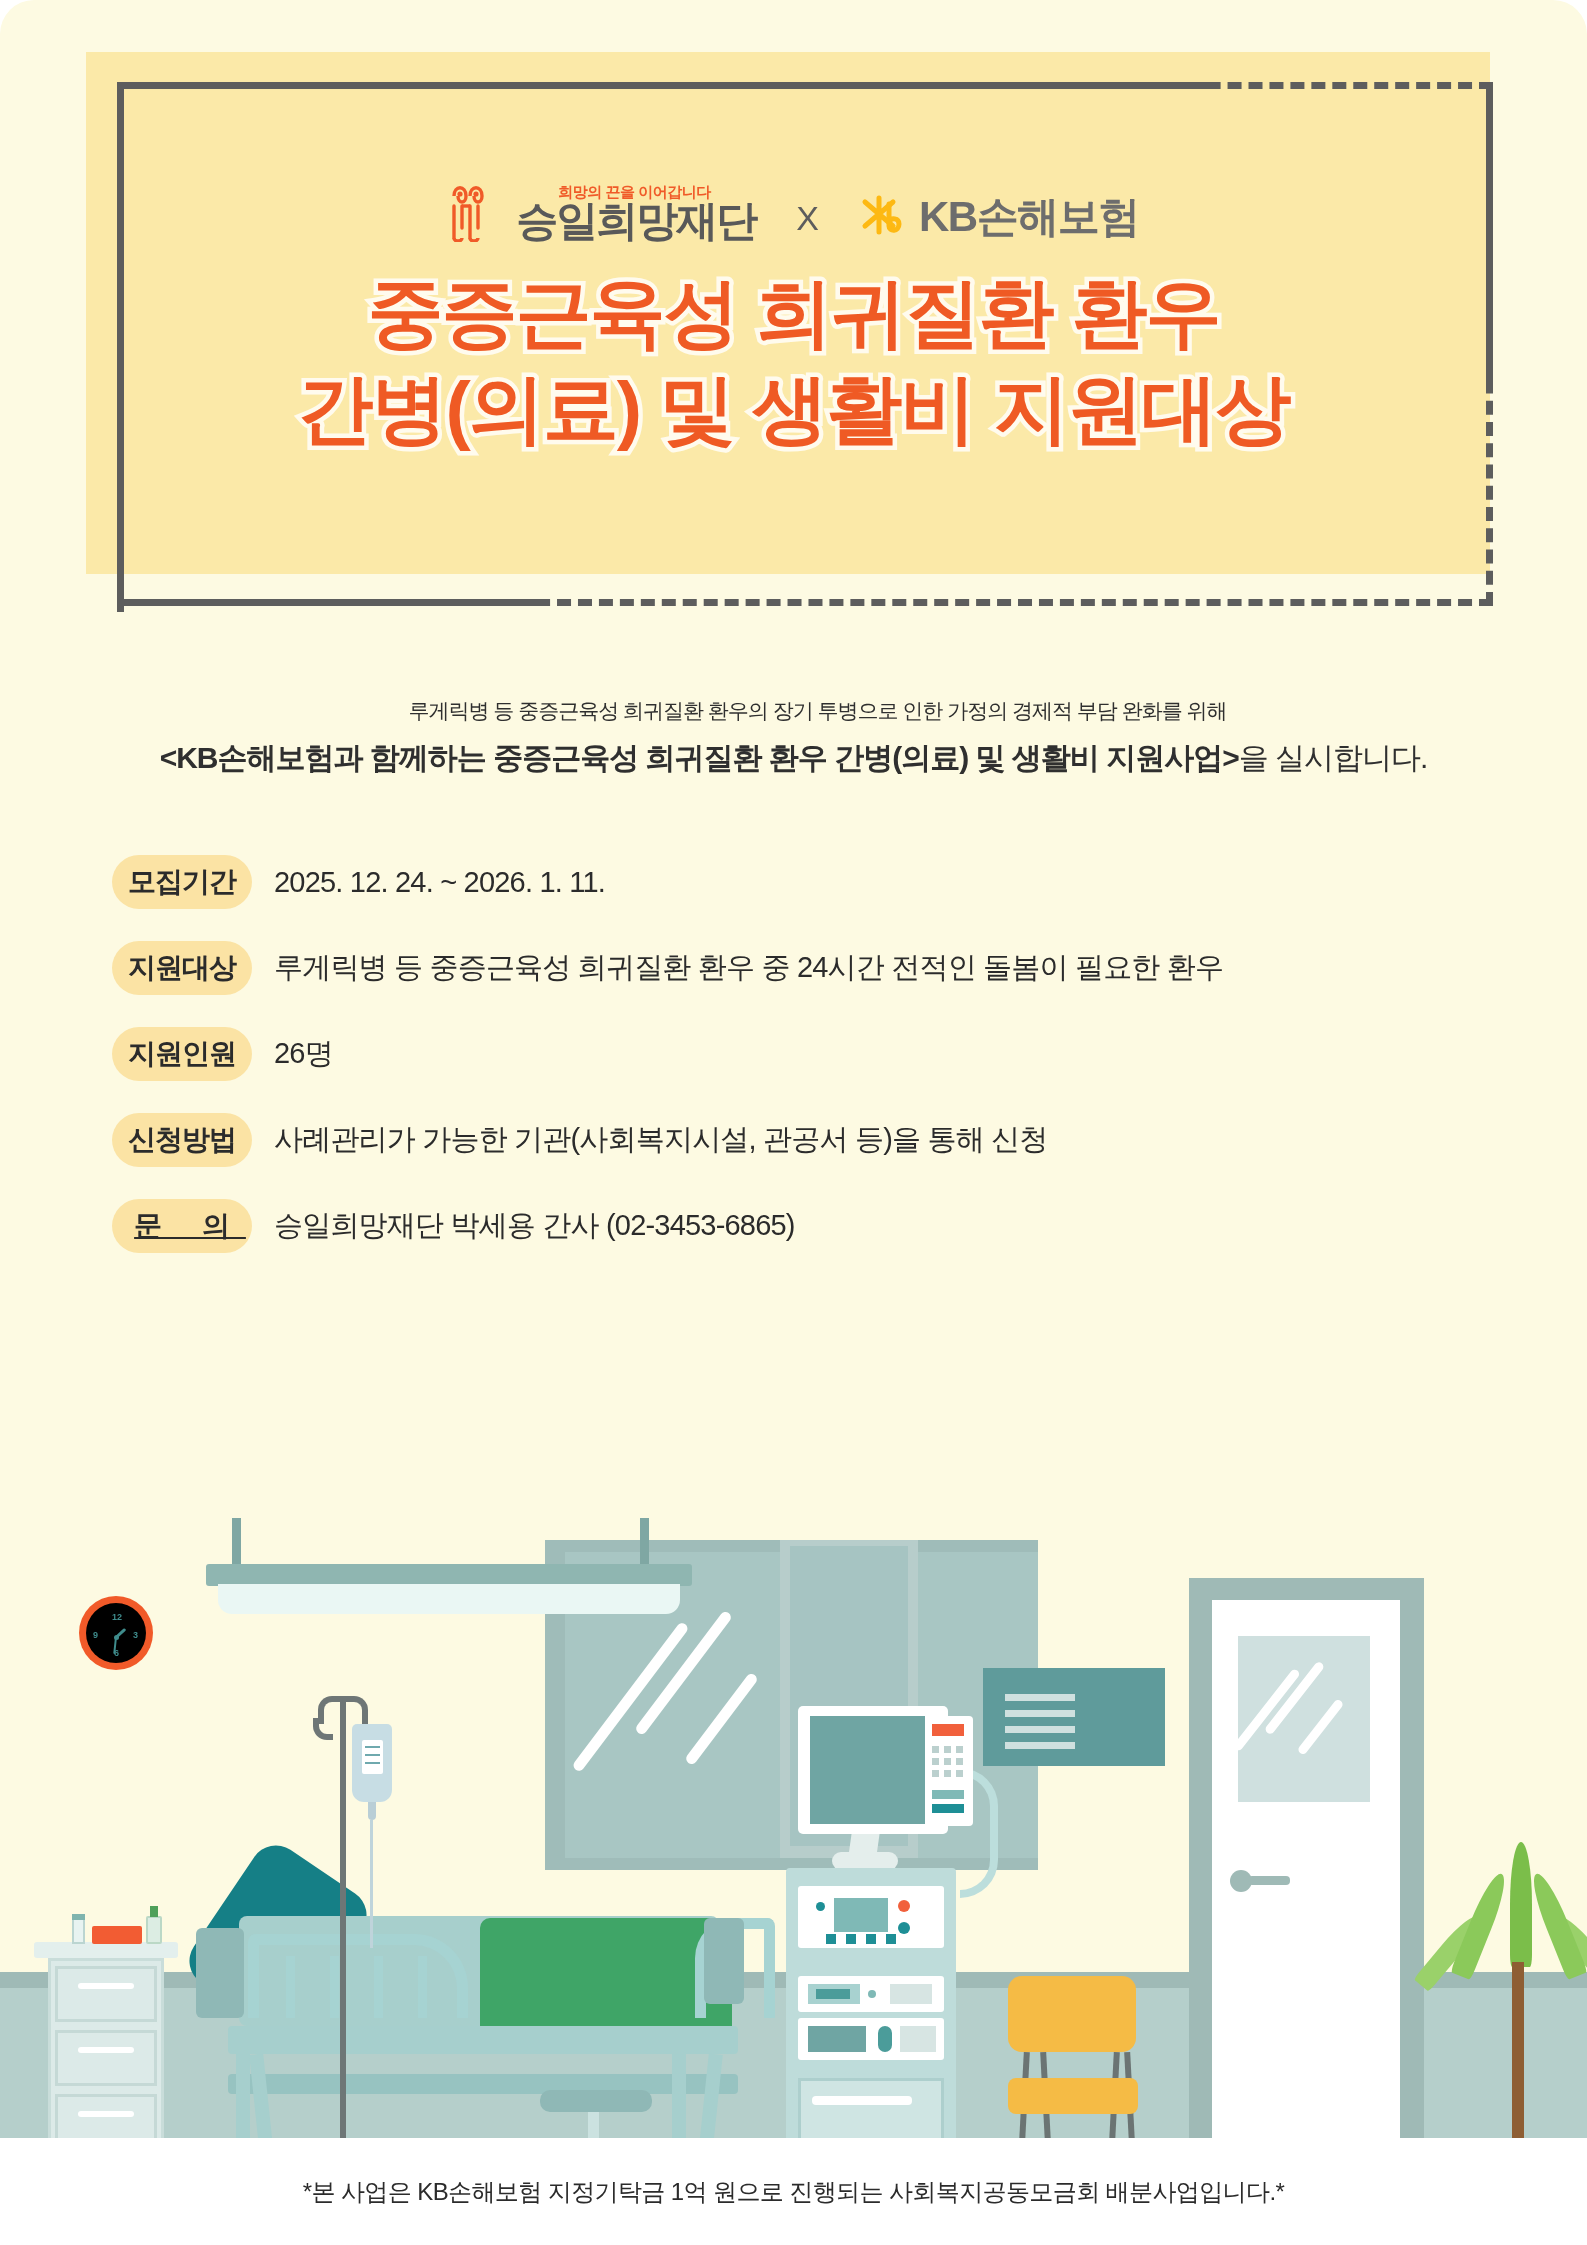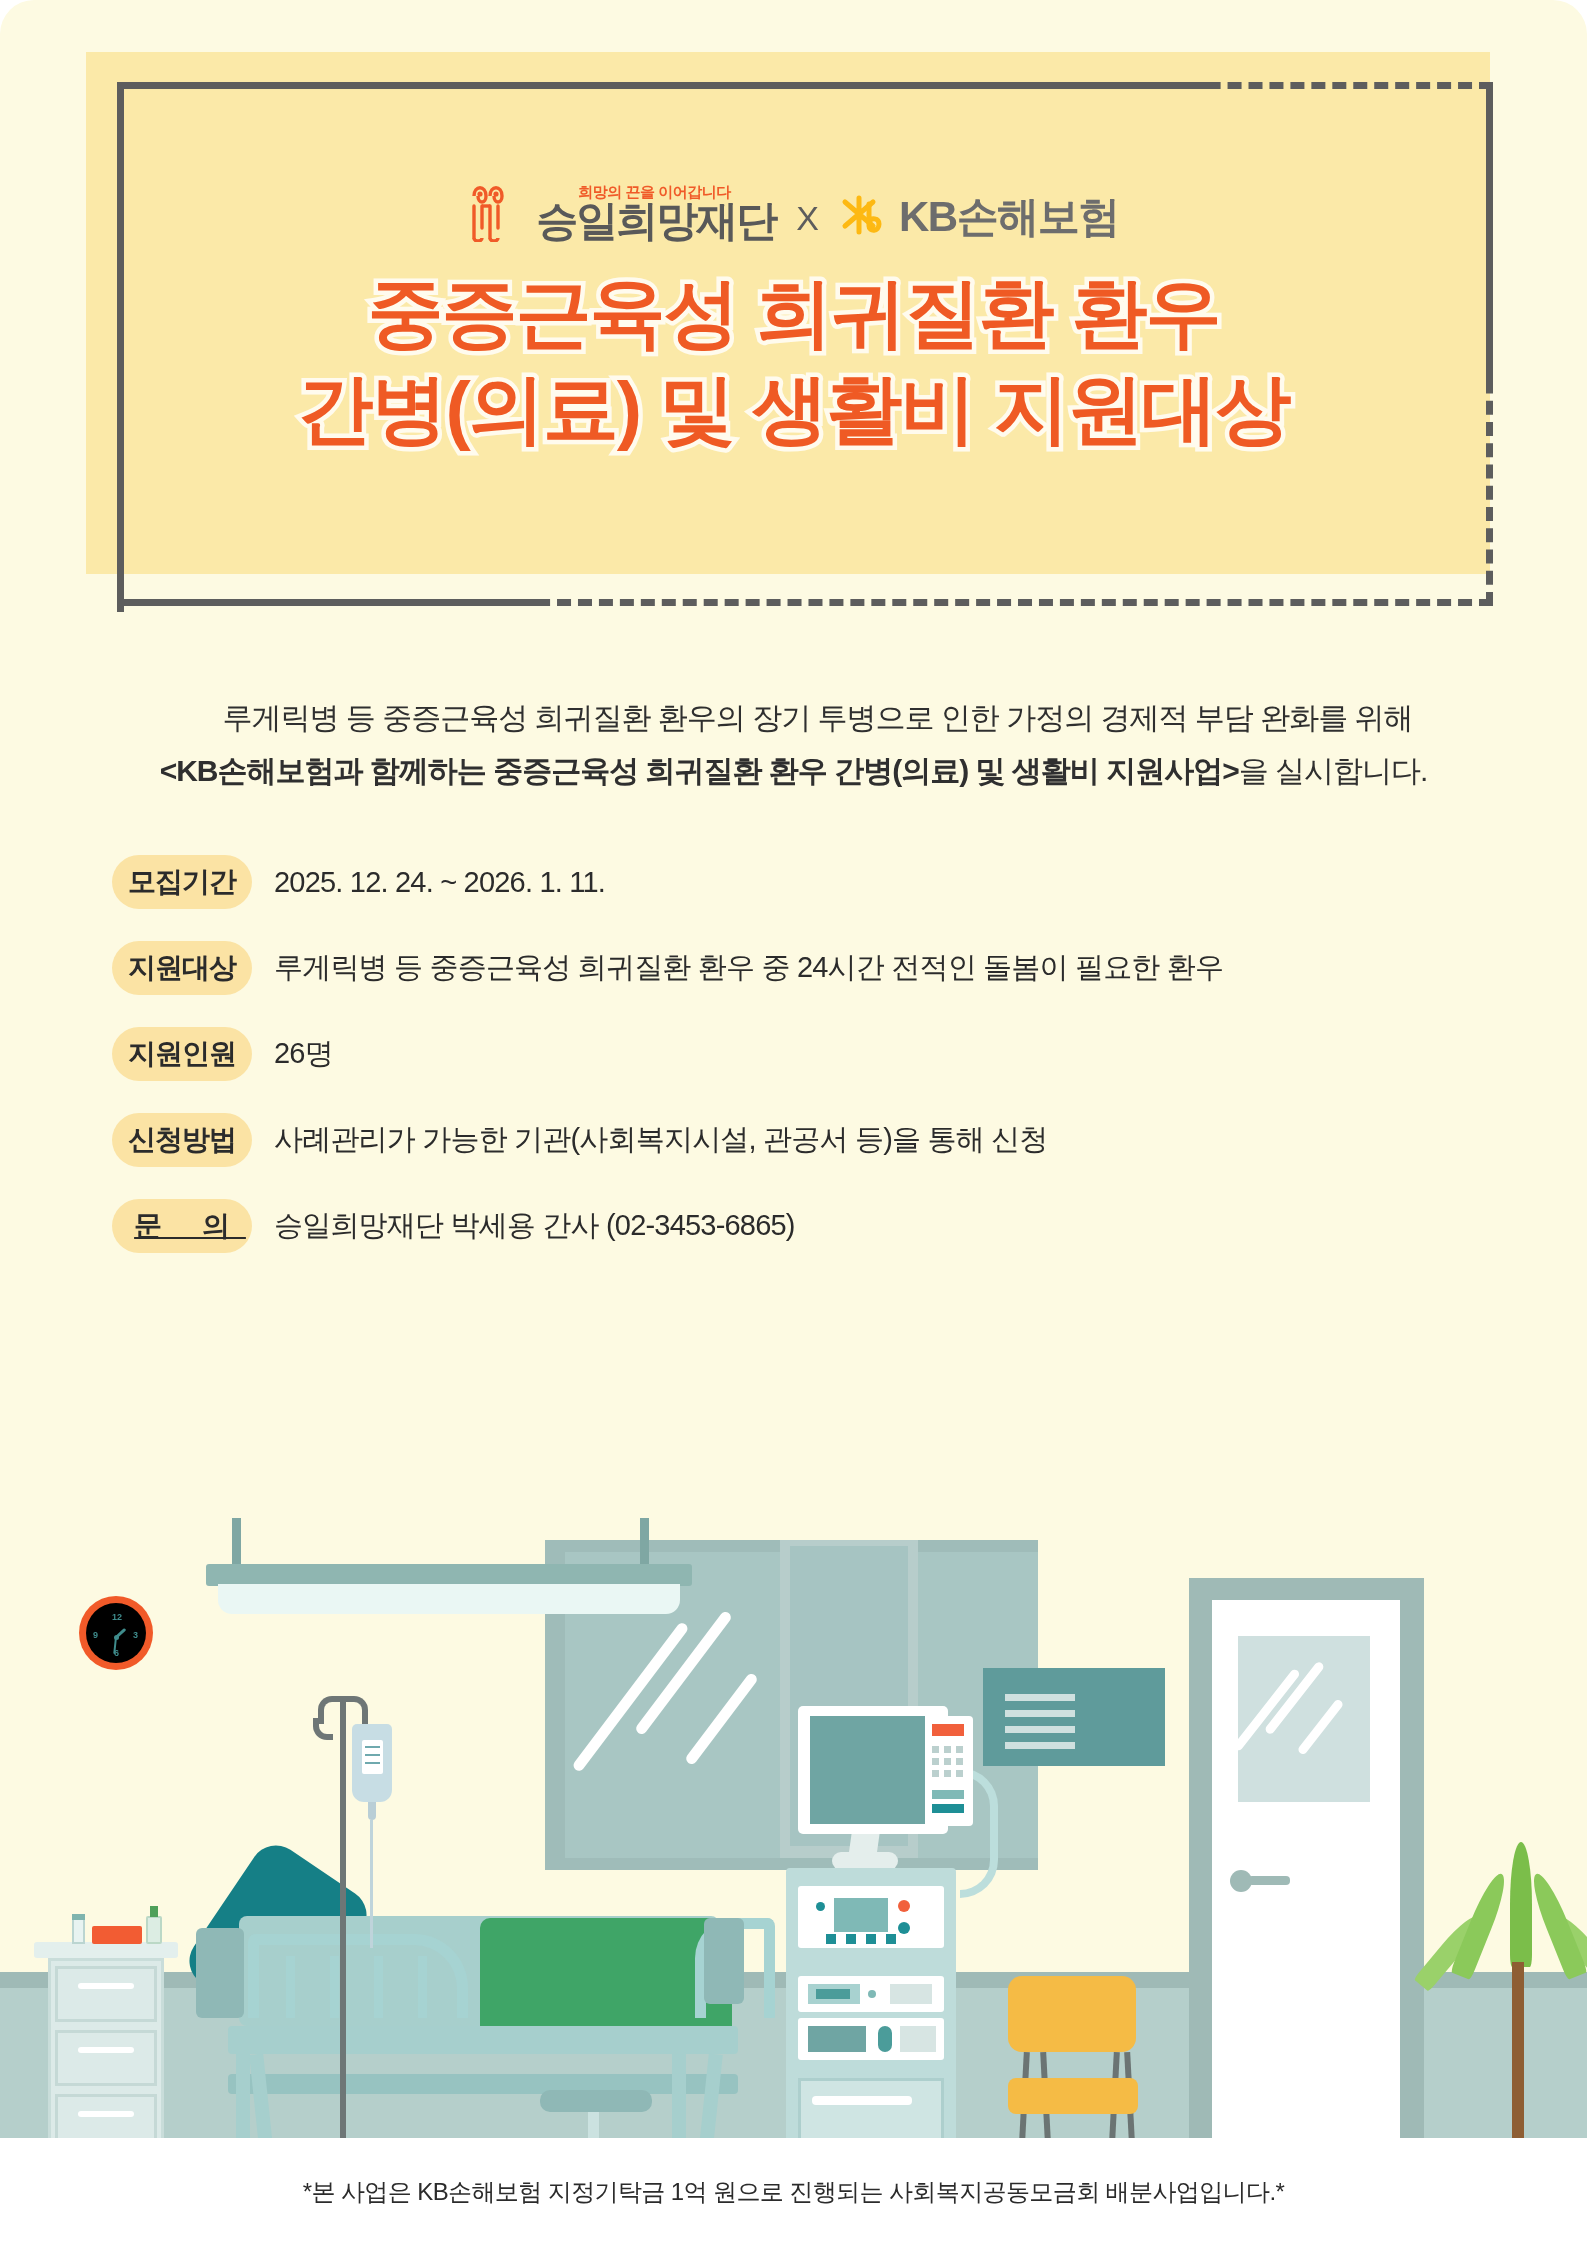--- a/index.html
+++ b/index.html
@@ -40,21 +40,21 @@
     background:#5D5D5D;
   }
   .solid-cover-right-top{
     position:absolute;left:1486px;top:82px;width:7px;height:300px;
     background:#5D5D5D;
   }
 
   
   .logo-row{
     position:absolute;left:0;top:162px;width:1587px;height:80px;
-    display:flex;align-items:flex-end;justify-content:center;gap:20px;
+    display:flex;align-items:flex-end;justify-content:center;gap:40px;
     z-index:5;
   }
   .logo-seungil{display:flex;align-items:flex-end;gap:10px;}
   .si-mark{position:relative;width:58px;height:62px;flex:none;}
   .si-text-wrap{display:flex;flex-direction:column;align-items:flex-start;}
   .si-tag{
     font-size:15px;font-weight:bold;color:#F05A28;letter-spacing:-0.5px;
     margin-bottom:1px;padding-left:42px;line-height:1;
   }
   .si-name{
@@ -76,21 +76,21 @@
     letter-spacing:-2px;line-height:1.26;
     -webkit-text-stroke:9px #FFFBEE;
     paint-order:stroke fill;
   }
 
   
   .intro{
     position:absolute;left:0;top:695px;width:1587px;text-align:center;
     color:#2F2F2F;
   }
-  .intro-l1{font-size:30px;line-height:1.5;letter-spacing:-1px;padding-left:48px;}
+  .intro-l1{font-size:21px;line-height:1.5;letter-spacing:-1px;padding-left:48px;}
   .intro-l2{font-size:30px;line-height:1.5;letter-spacing:-1px;margin-top:8px;}
   .intro-l2 b{font-weight:bold;}
 
   
   .info{
     position:absolute;left:112px;top:855px;width:1420px;
   }
   .info-row{display:flex;align-items:center;margin-bottom:32px;}
   .chip{
     flex:none;width:140px;height:54px;border-radius:27px;

